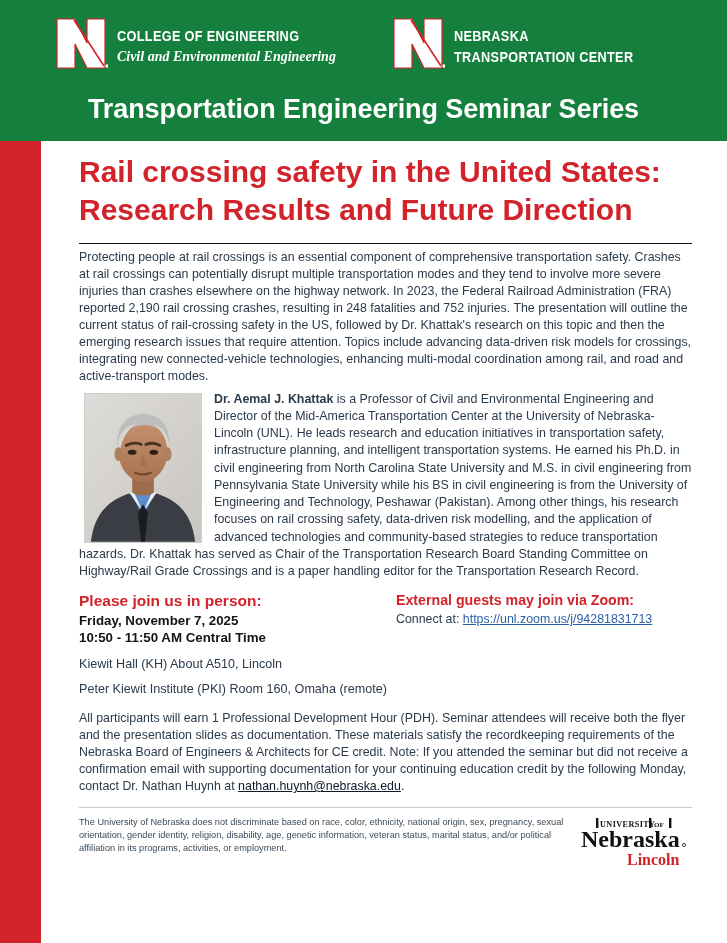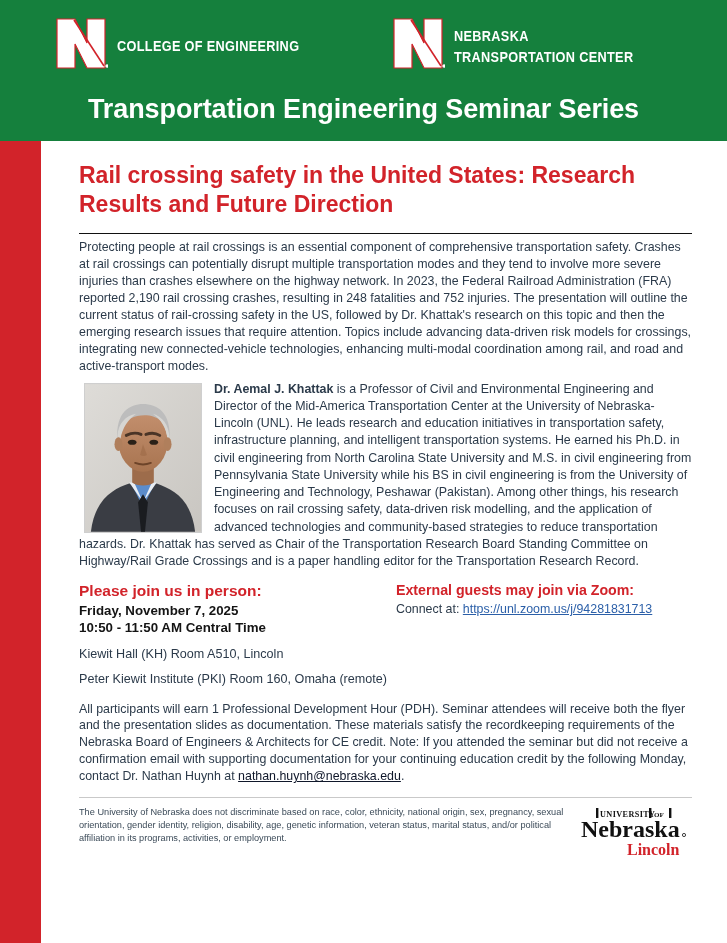--- a/index.html
+++ b/index.html
@@ -65,23 +65,23 @@
     position: absolute;
     left: 41px; top: 141px;
     width: 686px; height: 802px;
     background: #ffffff;
   }
 
   .pad { padding: 0 35px 0 38px; }
 
   .flyer-title {
     color: #d2232a;
-    font-size: 23px; font-weight: 700;
+    font-size: 30px; font-weight: 700;
     line-height: 1.28;
-    padding-top: 20px;
+    padding-top: 12px;
   }
   .rule-black {
     height: 1.5px; background: #111111;
     margin: 13px 0 0 0;
   }
 
   .sec-head {
     color: #d2232a;
     font-size: 15.5px; font-weight: 700;
     margin-top: 14px;
@@ -195,20 +195,21 @@
             <g fill="#d2232a">
               <path d="M6.5 6.5 H18.6 L35.6 40 V6.5 H47.5 V48.6 H36.2 L18.6 15.5 V48.6 H6.5 Z" opacity="0"></path>
             </g>
             <path d="M3 3 H21 L33 27 V3 H51 V52 H33 L21 28 V52 H3 Z" fill="none" stroke="#d2232a" stroke-width="1.2"></path>
             <path d="M20 4 L50 50" stroke="#d2232a" stroke-width="1.6" fill="none"></path>
             <circle cx="53" cy="50" r="1.7" fill="#ffffff"></circle>
           </svg>
         </div>
         <div class="logo-text">
           <div class="logo-line1">COLLEGE OF ENGINEERING</div>
+          <div class="logo-line2">Civil and Environmental Engineering</div>
         </div>
       </div>
 
       <div class="logo-unit">
         <div class="n-mark">
           <svg viewBox="0 0 54 60" aria-hidden="true">
             <path d="M3 3 H21 L33 27 V3 H51 V52 H33 L21 28 V52 H3 Z" fill="#ffffff"></path>
             <path d="M3 3 H21 L33 27 V3 H51 V52 H33 L21 28 V52 H3 Z" fill="none" stroke="#d2232a" stroke-width="1.2"></path>
             <path d="M20 4 L50 50" stroke="#d2232a" stroke-width="1.6" fill="none"></path>
             <circle cx="53" cy="50" r="1.7" fill="#ffffff"></circle>
@@ -284,21 +285,21 @@
         <div class="speaker-text"><b>Dr. Aemal J. Khattak</b><span> is a Professor of Civil and Environmental Engineering and Director of the Mid-America Transportation Center at the University of Nebraska-Lincoln (UNL). He leads research and education initiatives in transportation safety, infrastructure planning, and intelligent transportation systems. He earned his Ph.D. in civil engineering from North Carolina State University and M.S. in civil engineering from Pennsylvania State University while his BS in civil engineering is from the University of Engineering and Technology, Peshawar (Pakistan). Among other things, his research focuses on rail crossing safety, data-driven risk modelling, and the application of advanced technologies and community-based strategies to reduce transportation hazards. Dr. Khattak has served as Chair of the Transportation Research Board Standing Committee on Highway/Rail Grade Crossings and is a paper handling editor for the Transportation Research Record.</span></div>
       </div>
 
       <div class="join-row">
         <div class="join-left">
           <div class="join-head">Please join us in person:</div>
           <div class="join-when">
             <div>Friday, November 7, 2025</div>
             <div>10:50 - 11:50 AM Central Time</div>
           </div>
-          <div class="join-loc">Kiewit Hall (KH) Room A510, Lincoln</div>
+          <div class="join-loc">Kiewit Hall (KH) About A510, Lincoln</div>
           <div class="join-loc">Peter Kiewit Institute (PKI) Room 160, Omaha (remote)</div>
         </div>
         <div class="join-right">
           <div class="join-head sm">External guests may join via Zoom:</div>
           <div class="connect"><span>Connect at:</span> <a class="link" href="#">https://unl.zoom.us/j/94281831713</a></div>
         </div>
       </div>
 
       <div class="pdh"><span>All participants will earn 1 Professional Development Hour (PDH). Seminar attendees will receive both the flyer and the presentation slides as documentation. These materials satisfy the recordkeeping requirements of the Nebraska Board of Engineers &amp; Architects for CE credit. Note: If you attended the seminar but did not receive a confirmation email with supporting documentation for your continuing education credit by the following Monday, contact Dr. Nathan Huynh at </span><a class="mail" href="#">nathan.huynh@nebraska.edu</a><span>.</span></div>
 

